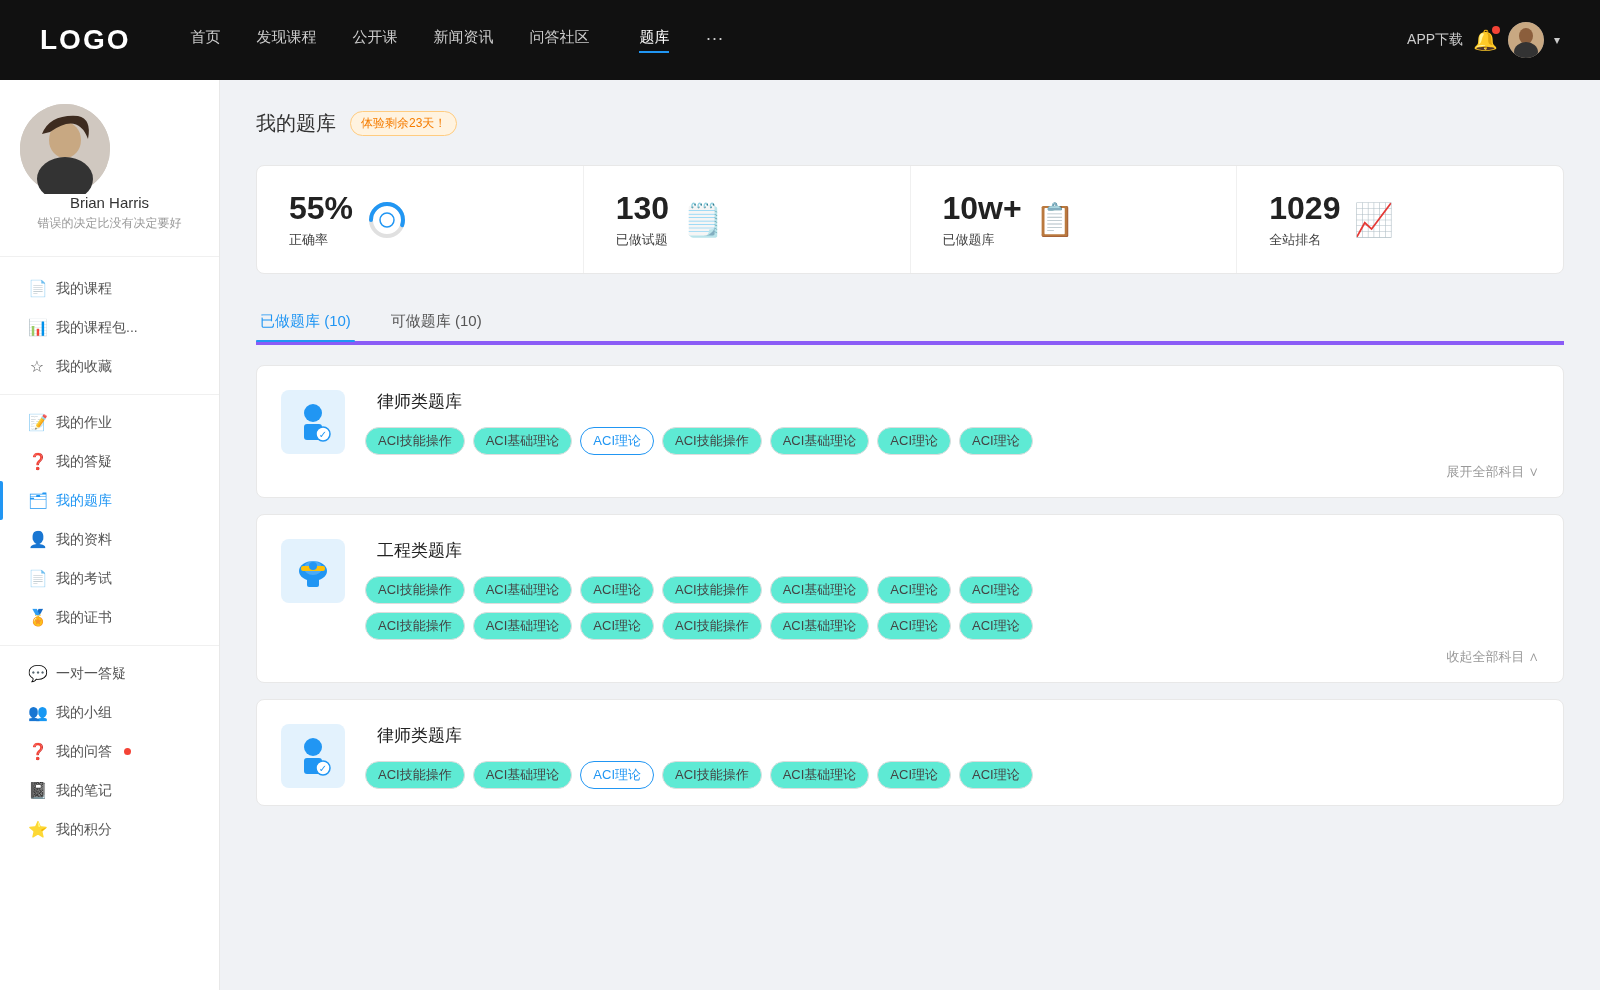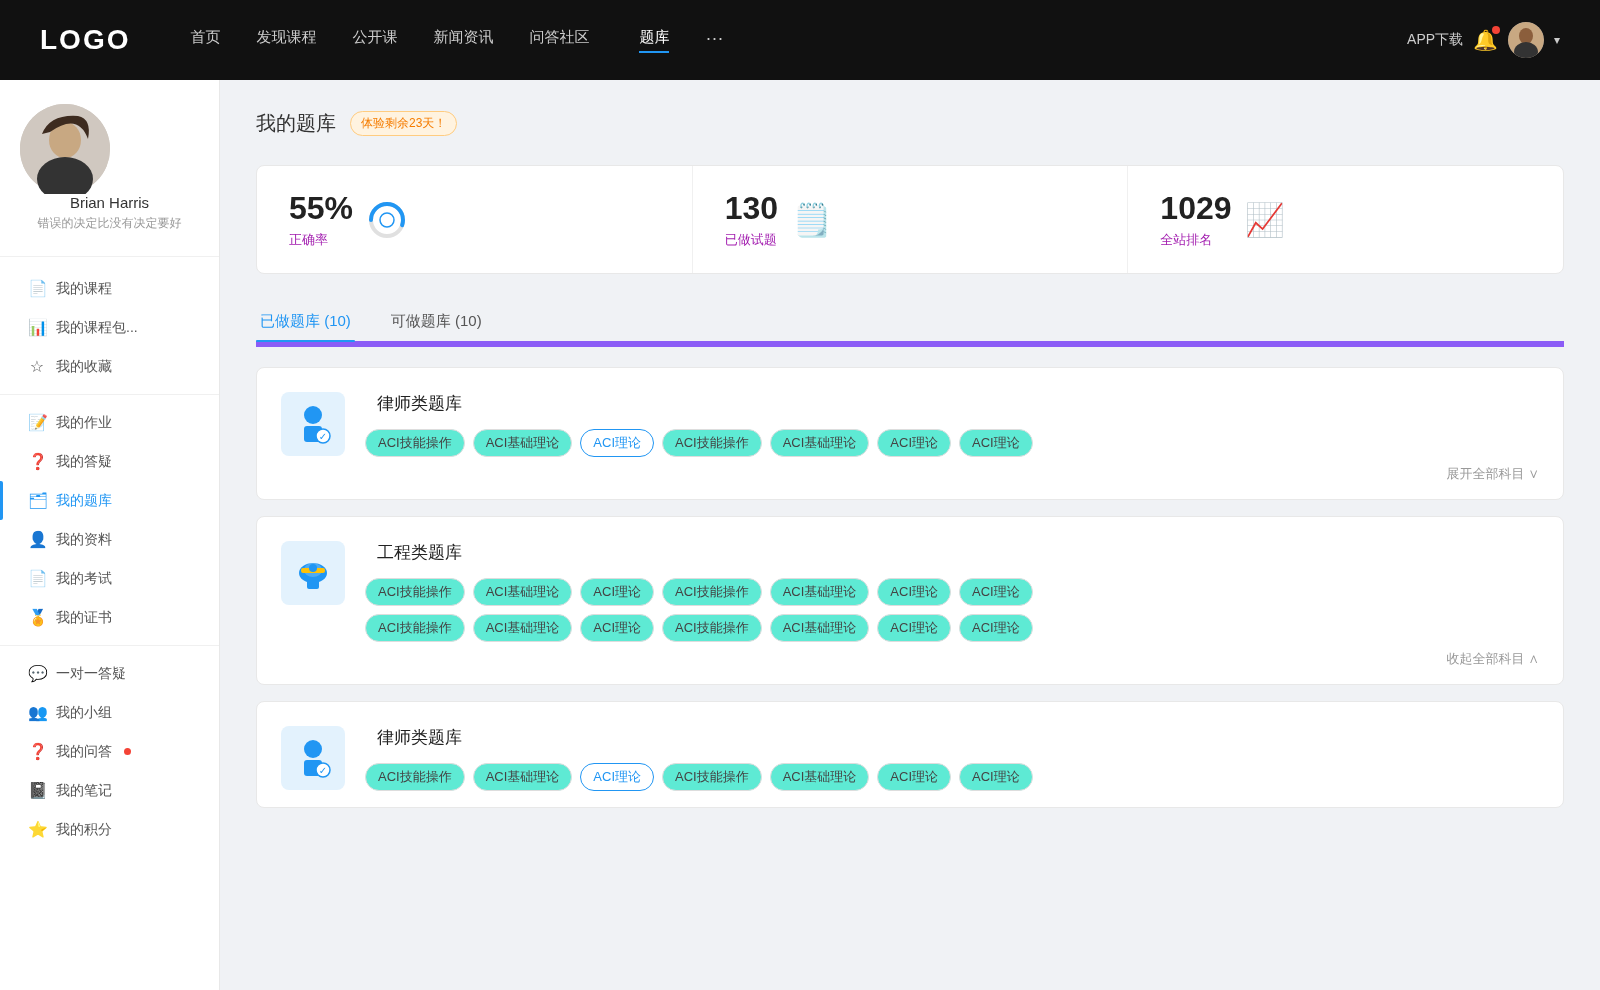--- a/index.html
+++ b/index.html
@@ -68,25 +68,25 @@
       display: flex; background: #fff; border-radius: 8px;
       margin-bottom: 28px; overflow: hidden; border: 1px solid #e8e8e8;
     }
     .stat-cell {
       flex: 1; padding: 24px 32px; border-right: 1px solid #f0f0f0;
       display: flex; align-items: center; gap: 14px;
     }
     .stat-cell:last-child { border-right: none; }
     .stat-text {}
     .stat-value { font-size: 32px; font-weight: 600; color: #222; }
-    .stat-label { font-size: 13px; color: #a21caf; margin-top: 4px; }
+    .stat-label { font-size: 13px; color: #404040; margin-top: 4px; }
     .sheet-icon { font-size: 28px; }
 
     
-    .tabs-row { display: flex; border-bottom: 6px solid #8b5cf6; margin-bottom: 20px; }
+    .tabs-row { display: flex; border-bottom: 4px solid #8b5cf6; margin-bottom: 20px; }
     .tab-item {
       padding: 10px 4px; margin-right: 32px; font-size: 15px;
       cursor: pointer; color: #555; position: relative;
     }
     .tab-item.active { color: #2196f3; font-weight: 500; }
     .tab-item.active::after {
       content: ''; position: absolute; bottom: -1px; left: 0; right: 0;
       height: 2px; background: #2196f3; border-radius: 1px;
     }
 
@@ -247,20 +247,27 @@
       </div>
       <div class="stat-cell">
         <div class="stat-text">
           <div class="stat-value">130</div>
           <div class="stat-label">已做试题</div>
         </div>
         <span class="sheet-icon" style="font-size:32px;">🗒️</span>
       </div>
       <div class="stat-cell">
         <div class="stat-text">
+          <div class="stat-value">10w+</div>
+          <div class="stat-label">已做题库</div>
+        </div>
+        <span class="sheet-icon" style="font-size:32px;">📋</span>
+      </div>
+      <div class="stat-cell">
+        <div class="stat-text">
           <div class="stat-value">1029</div>
           <div class="stat-label">全站排名</div>
         </div>
         <span class="sheet-icon" style="font-size:32px; color:#e53935;">📈</span>
       </div>
     </div>
 
     <div class="tabs-row">
       <div class="tab-item active">已做题库 (10)</div>
       <div class="tab-item">可做题库 (10)</div>

